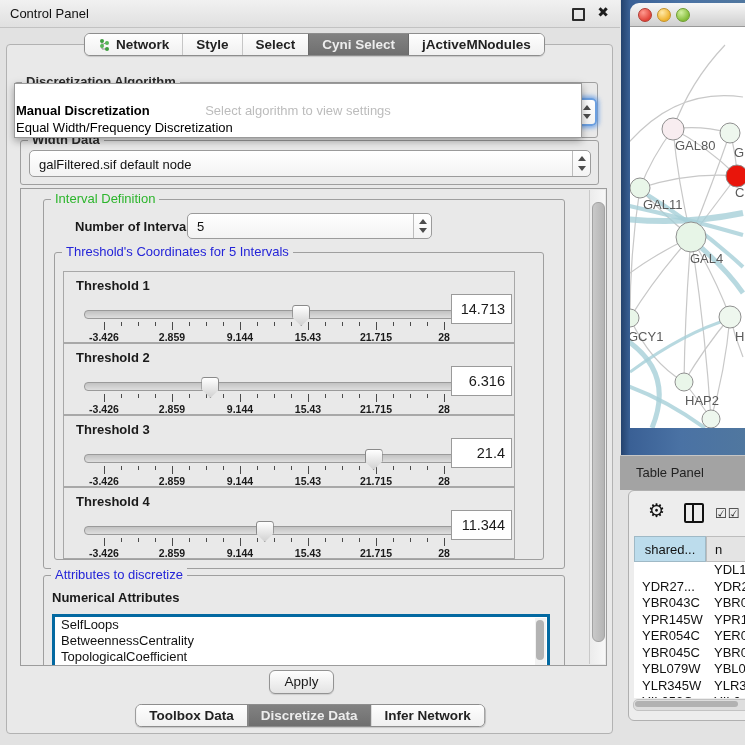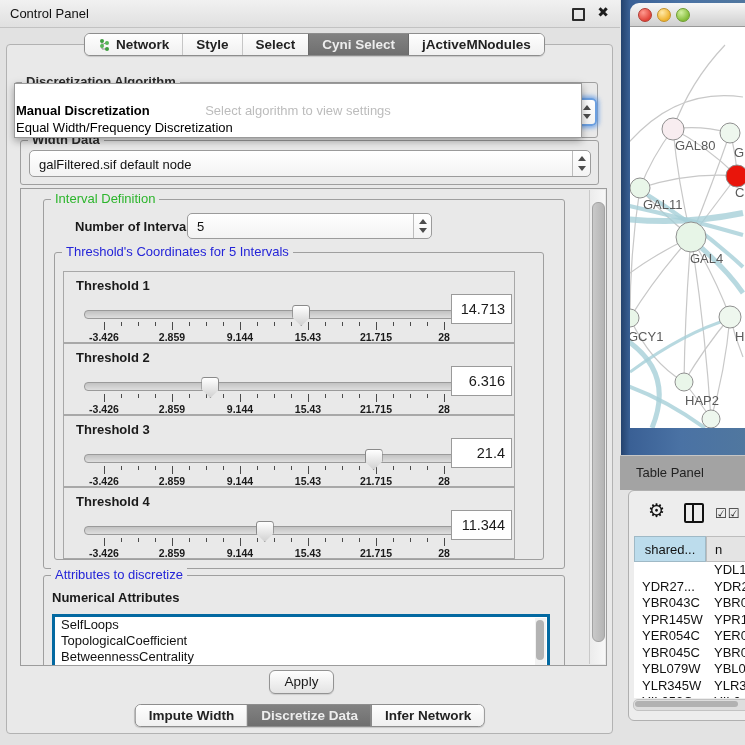--- a/index.html
+++ b/index.html
@@ -337,37 +337,37 @@
           </div>
       </div>
     </div>
 
     <div class="group" style="left:22px;top:386px;width:520px;height:150px;background:#e9e9e9;">
       <span class="gtitle blue">Attributes to discretize</span>
       <span style="position:absolute;left:8px;top:14px;font-weight:bold;">Numerical Attributes</span>
       <div id="attr-list">
 
       <div class="attr-item">SelfLoops</div>
+          <div class="attr-item">BetweennessCentrality</div>
           <div class="attr-item">TopologicalCoefficient</div>
-          <div class="attr-item">BetweennessCentrality</div>
           <div class="list-vscroll">
             <div class="thumb-v"></div>
           </div>
         </div>
     </div>
     <div class="vscroll">
       <div class="thumb-v" style="top:12px;height:438px;"></div>
     </div>
   </div>
 
   <div id="apply-btn">Apply</div>
 
   <div class="segbar" id="bottom-tabs">
       <div class="seg">
-        <span>Impute Width</span>
+        <span>Toolbox Data</span>
       </div>
       <div class="seg sel">
         <span>Discretize Data</span>
       </div>
       <div class="seg">
         <span>Infer Network</span>
       </div>
     </div>
 </div>
 

